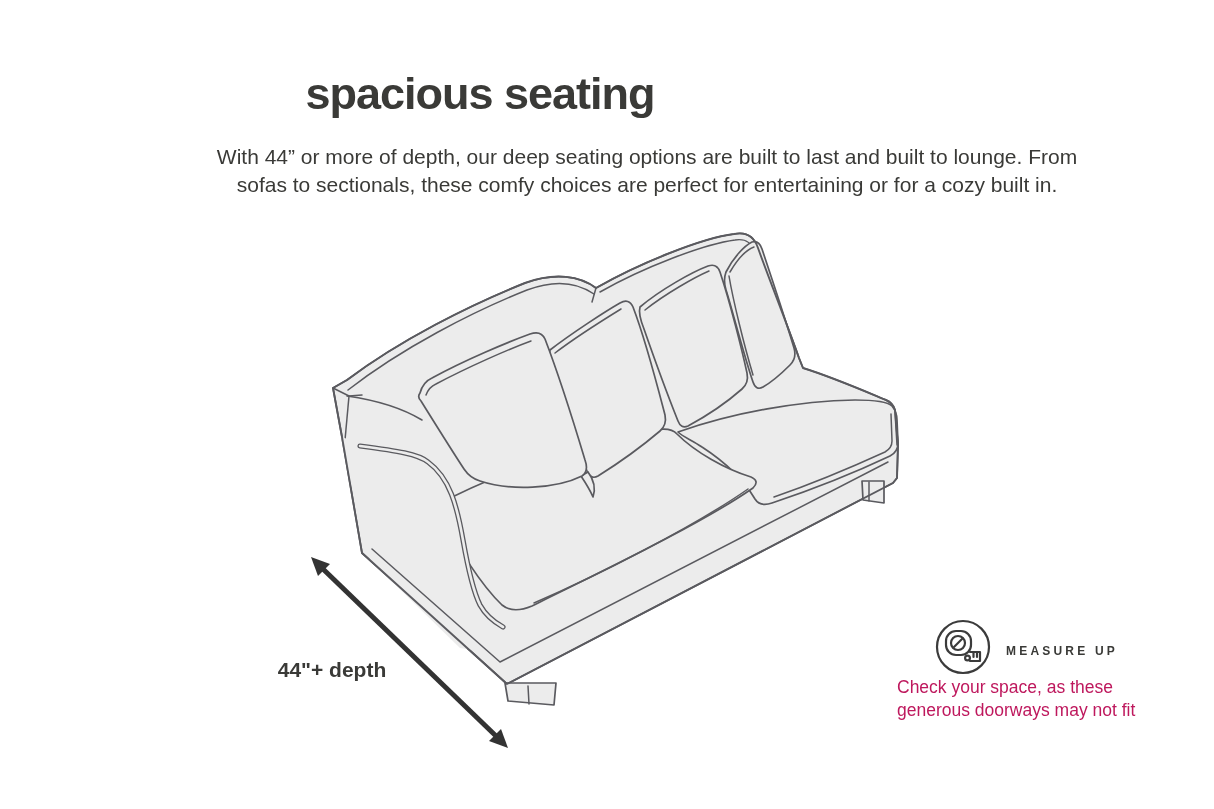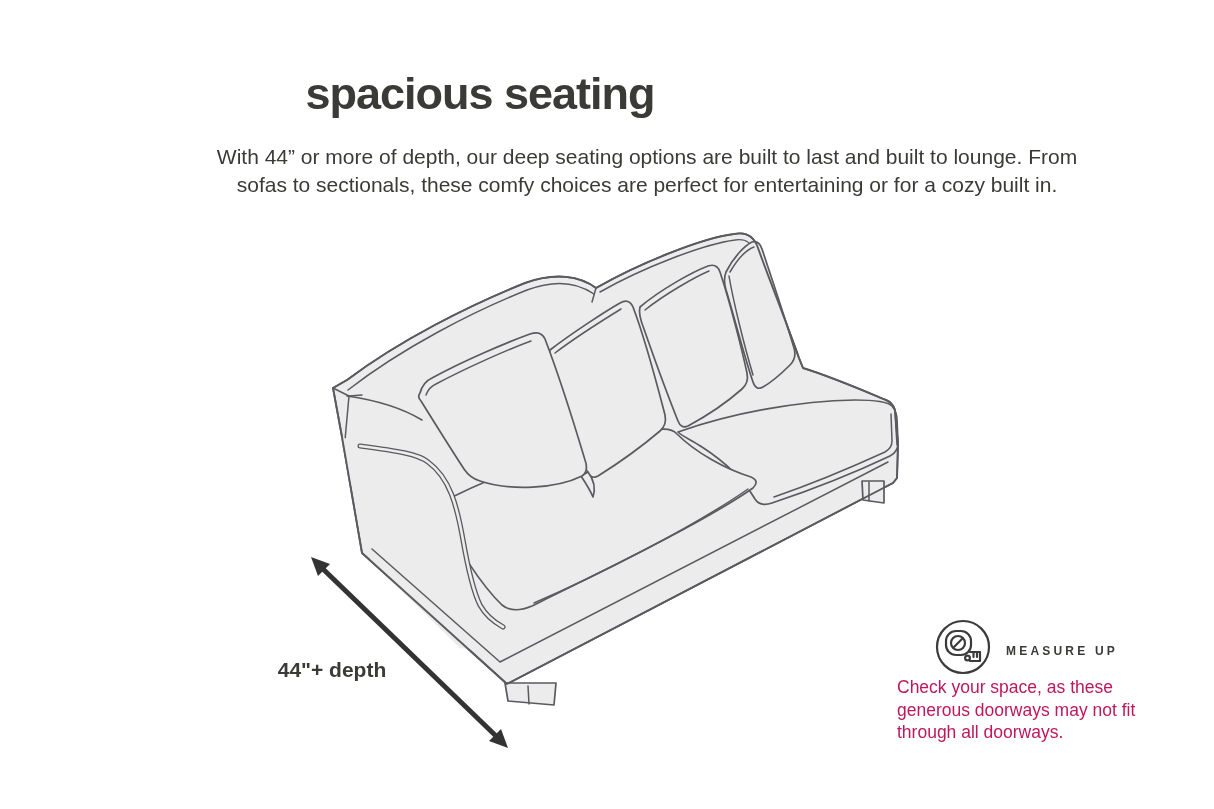--- a/index.html
+++ b/index.html
@@ -222,15 +222,14 @@
     <path class="mi" d="M 20,29 L 28,21"></path>
     <circle class="mi" cx="33.5" cy="40" r="2.4"></circle>
     <path class="mi" d="M 36,34 L 46,34 L 46,43 L 36,43"></path>
     <path class="mi" d="M 39.5,34 L 39.5,39"></path>
     <path class="mi" d="M 43,34 L 43,39"></path>
   </svg>
   <div class="measure-heading">MEASURE UP</div>
   <div class="measure-note">
     <div>Check your space, as these</div>
     <div>generous doorways may not fit</div>
-    <div>through all doorways.</div>
   </div>
 </div>
 
 </body></html>

